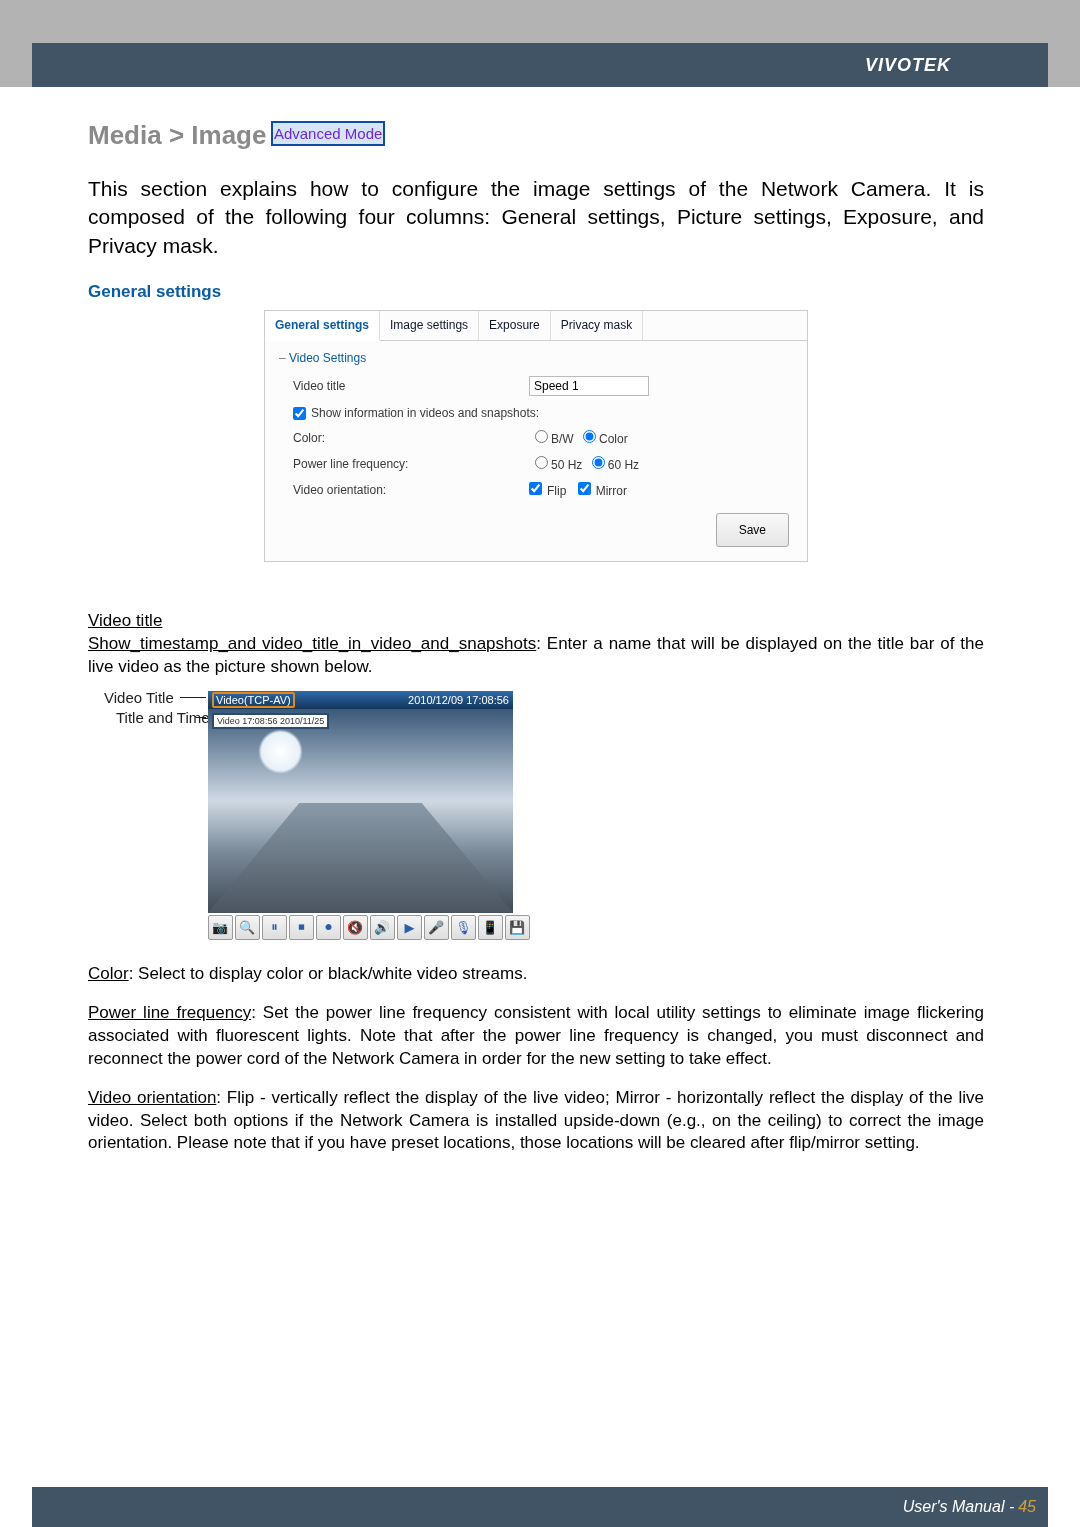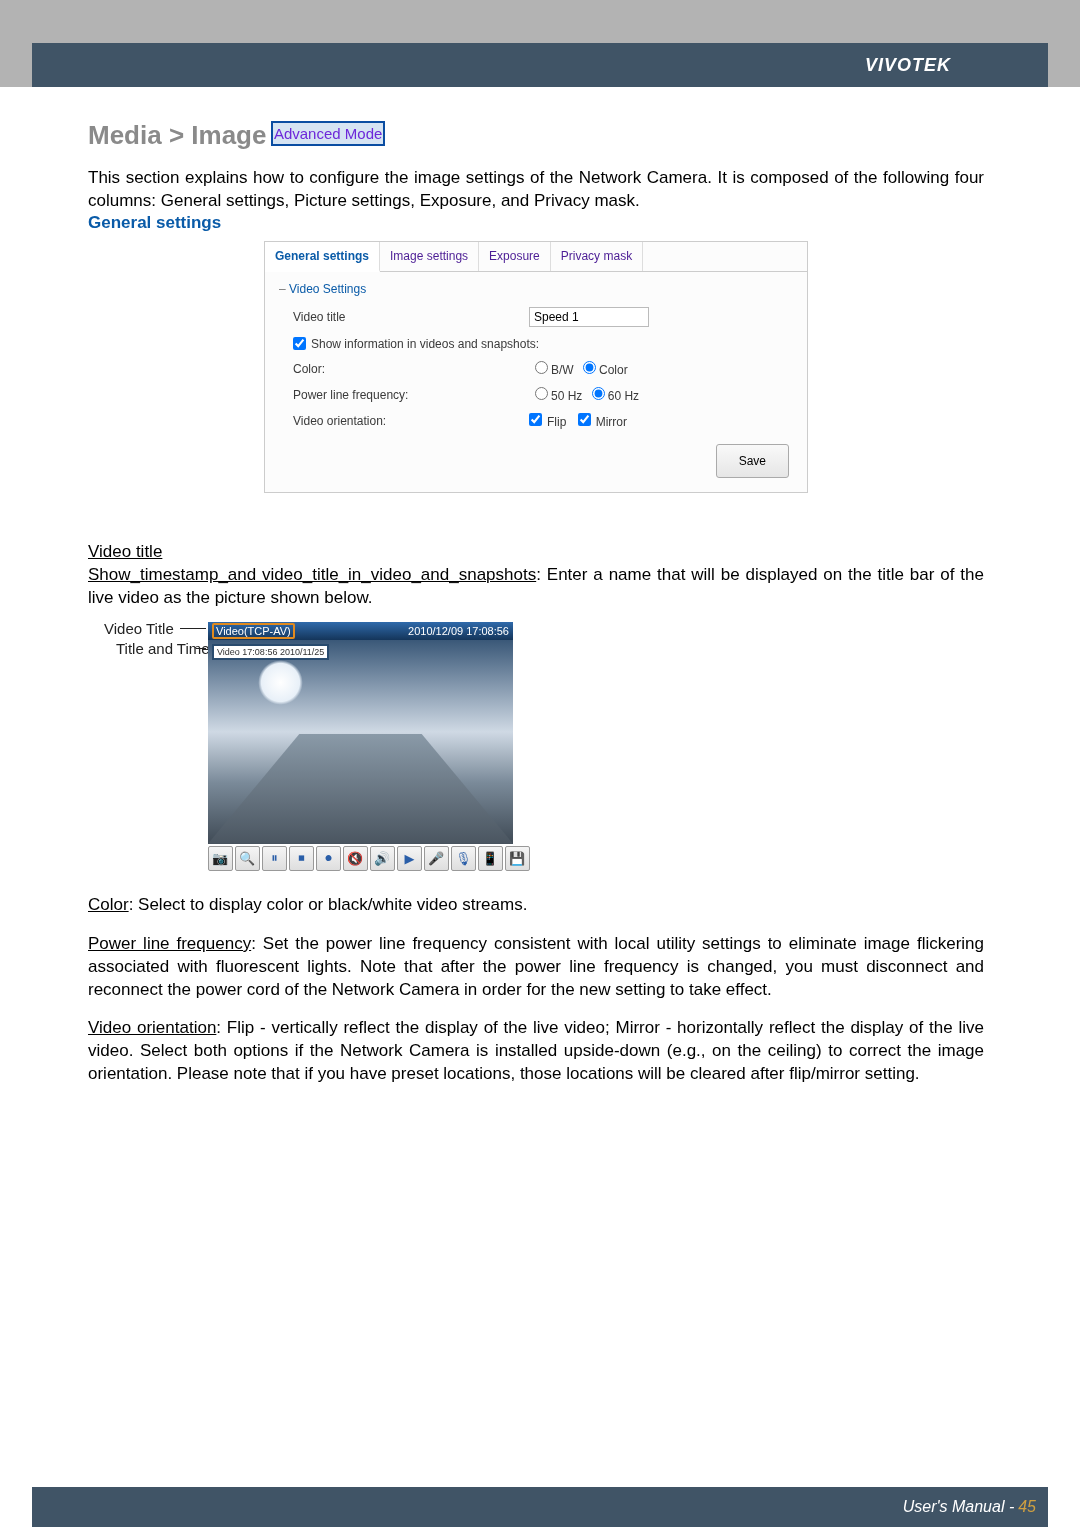--- a/index.html
+++ b/index.html
@@ -2,27 +2,27 @@
 <html><head>
 <meta charset="utf-8">
 <style>
   * { margin: 0; padding: 0; box-sizing: border-box; }
   body { font-family: Arial, Helvetica, sans-serif; background: #fff; }
   .page { width: 999px; height: 1527px; position: relative; background: #fff; }
   .gray-top { position: absolute; top: 0; left: 0; width: 1080px; height: 87px; background: #b3b3b3; }
   .dark-header { position: absolute; top: 43px; left: 32px; width: 1016px; height: 44px; background: #405466; }
   .brand { position: absolute; top: 55px; right: 48px; color: #fff; font-style: italic; font-weight: bold; font-size: 18px; letter-spacing: 1px; }
   .content { position: absolute; top: 120px; left: 88px; width: 896px; }
-  .h-title { color: #8a8a8a; font-size: 26px; font-weight: bold; display: inline-block; margin-bottom: 16px; }
+  .h-title { color: #8a8a8a; font-size: 26px; font-weight: bold; display: inline-block; margin-bottom: 24px; }
   .adv-mode { display: inline-block; border: 2px solid #0a4da2; background: #d6e4f3; color: #6d28d9; font-size: 15px; padding: 2px 1px; vertical-align: 5px; }
-  .intro { font-size: 17px; line-height: 1.35; text-align: justify; }
+  .intro { font-size: 21px; line-height: 1.35; text-align: justify; margin-bottom: 22px; }
   .subhead { color: #0a5ba8; font-weight: bold; font-size: 17px; margin-bottom: 8px; }
   .panel { margin-left: 176px; width: 544px; border: 1px solid #ccc; background: #fcfcfc; font-size: 12px; color: #3a3a3a; }
   .tabs { display: flex; border-bottom: 1px solid #ccc; }
-  .tab { padding: 7px 10px; border-right: 1px solid #ddd; color: #4c1d95; cursor: pointer; }
+  .tab { padding: 7px 10px; border-right: 1px solid #ddd; color: #0f172a; cursor: pointer; }
   .tab.active { color: #0a5ba8; font-weight: bold; background: #fff; border-bottom: 2px solid #fff; margin-bottom: -1px; }
   .fieldset-label { color: #0a5ba8; font-size: 12px; padding: 10px 14px 6px; }
   .fieldset-label::before { content: "– "; color: #777; }
   .row { display: flex; padding: 5px 28px; align-items: center; }
   .row .lbl { width: 220px; }
   .row .val { flex: 1; margin-left: 16px; }
   .txtinput { border: 1px solid #bbb; height: 20px; padding: 1px 4px; width: 120px; font-size: 12px; }
   .chk { margin-right: 5px; }
   .radio { margin: 0 3px 0 6px; }
   .save-row { text-align: right; padding: 10px 18px 14px; }

